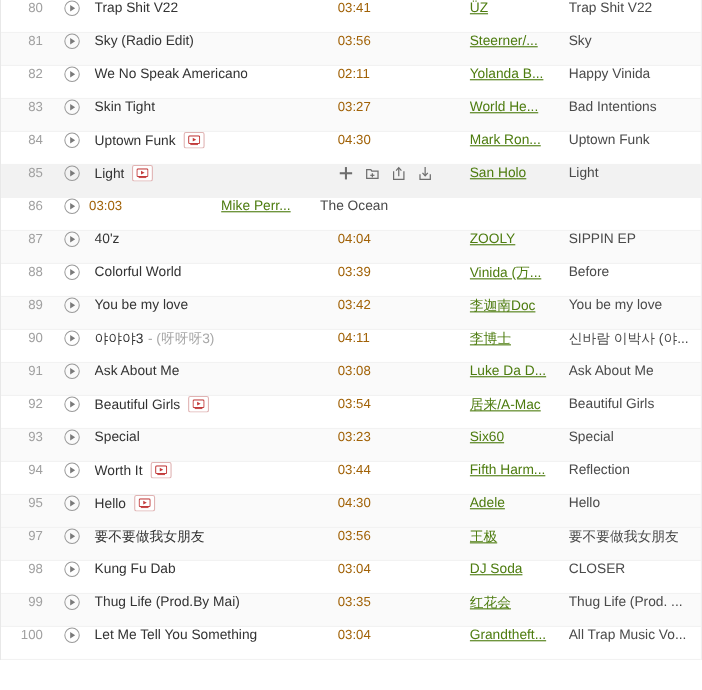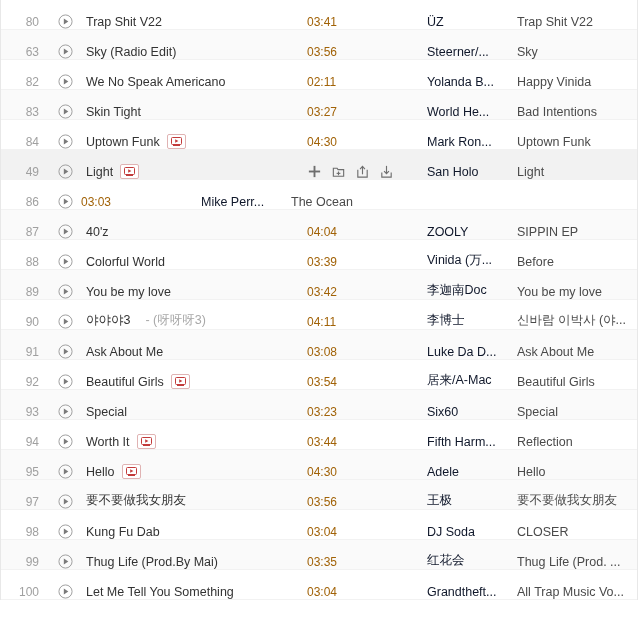--- a/index.html
+++ b/index.html
@@ -12,21 +12,21 @@
     overflow:hidden;
   }
   #tracklist{
     width:638px;
     border-left:1px solid #e8e8e8;
     border-right:1px solid #e8e8e8;
     box-sizing:border-box;
   }
   .row{
     display:flex;
-    align-items:flex-end;
+    align-items:flex-start;
     height:30px;
     box-sizing:border-box;
     border-bottom:1px solid #f2f2f2;
     background:#ffffff;
   }
   .row.alt{background:#fafafa;}
   .row.hover{background:#f2f2f2;}
   .c-index{
     width:48px;
     text-align:right;
@@ -57,21 +57,21 @@
     white-space:nowrap;
   }
   .title-text{
     color:#333333;
     overflow:hidden;
     text-overflow:ellipsis;
     white-space:nowrap;
   }
   .title-sub{
     color:#a8a8a8;
-    margin-left:15px;
+    margin-left:4px;
   }
   .mv-badge{
     display:inline-flex;
     align-items:center;
     justify-content:center;
     width:17px;height:13px;
     margin-left:7px;
     border:1px solid #e0b3b3;
     border-radius:2px;
     background:#ffffff;
@@ -92,26 +92,27 @@
     gap:9px;
   }
   .act{
     width:15px;height:15px;
     display:block;
     cursor:pointer;
   }
   .c-artist{
     width:90px;
     flex:0 0 90px;
-    color:#0f172a;
+    color:#4d7c0f;
     overflow:hidden;
     text-overflow:ellipsis;
     white-space:nowrap;
     padding-right:8px;
     box-sizing:border-box;
+    text-decoration:underline;
   }
   .c-album{
     width:120px;
     flex:0 0 120px;
     color:#4a4a4a;
     overflow:hidden;
     text-overflow:ellipsis;
     white-space:nowrap;
     padding-right:8px;
     box-sizing:border-box;
@@ -130,21 +131,21 @@
         </svg>
       </div>
       <div class="c-title">
         <span class="title-text">Trap Shit V22</span>
       </div>
       <div class="c-dur">03:41</div>
       <div class="c-artist">ÜZ</div>
       <div class="c-album">Trap Shit V22</div>
     </div>
     <div class="row alt">
-      <div class="c-index">63</div>
+      <div class="c-index">81</div>
       <div class="c-play">
         <svg class="play-circle" viewBox="0 0 16 16" xmlns="http://www.w3.org/2000/svg">
           <circle cx="8" cy="8" r="7" fill="none" stroke="#9a9a9a" stroke-width="1"></circle>
           <path d="M6.2 4.8 L11 8 L6.2 11.2 Z" fill="#7a7a7a"></path>
         </svg>
       </div>
       <div class="c-title">
         <span class="title-text">Sky (Radio Edit)</span>
       </div>
       <div class="c-dur">03:56</div>
@@ -197,21 +198,21 @@
             <path d="M4.2 2.3 L7.4 4 L4.2 5.7 Z" fill="#c23b3b"></path>
             <rect x="2" y="8" width="7" height="1" fill="#c23b3b"></rect>
           </svg>
         </span>
       </div>
       <div class="c-dur">04:30</div>
       <div class="c-artist">Mark Ron...</div>
       <div class="c-album">Uptown Funk</div>
     </div>
     <div class="row alt hover">
-      <div class="c-index">49</div>
+      <div class="c-index">85</div>
       <div class="c-play">
         <svg class="play-circle" viewBox="0 0 16 16" xmlns="http://www.w3.org/2000/svg">
           <circle cx="8" cy="8" r="7" fill="none" stroke="#9a9a9a" stroke-width="1"></circle>
           <path d="M6.2 4.8 L11 8 L6.2 11.2 Z" fill="#7a7a7a"></path>
         </svg>
       </div>
       <div class="c-title">
         <span class="title-text">Light</span>
         <span class="mv-badge">
           <svg width="11" height="9" viewBox="0 0 11 9" xmlns="http://www.w3.org/2000/svg">

